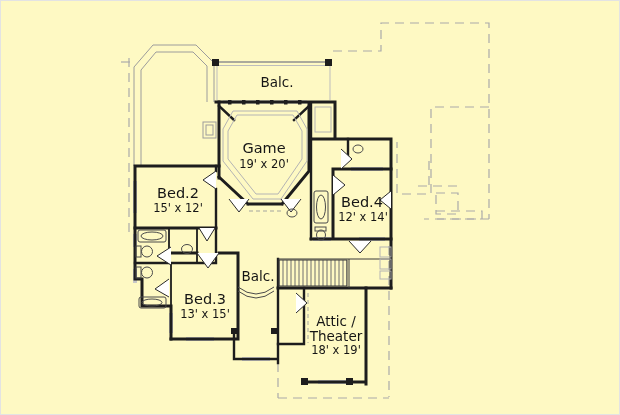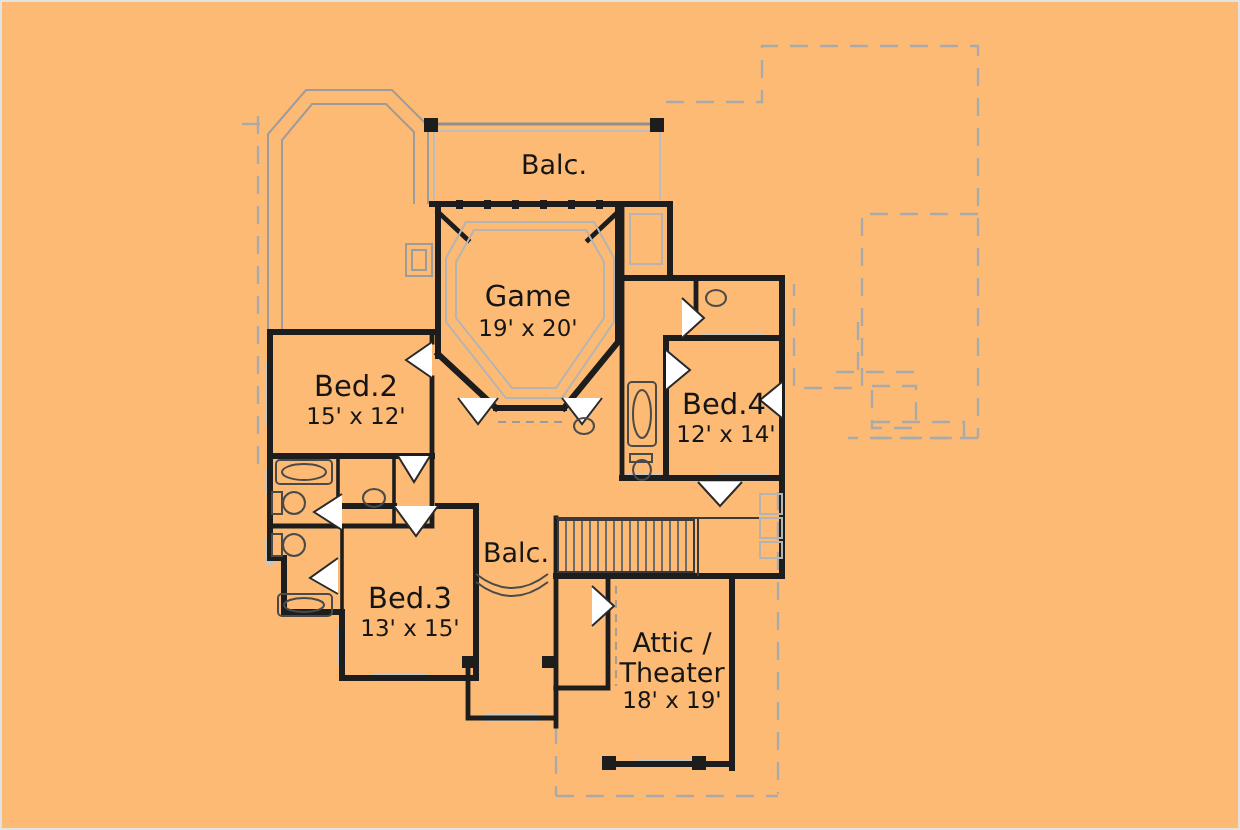--- a/index.html
+++ b/index.html
@@ -1,16 +1,16 @@
 <!DOCTYPE html>
 <html><head>
 <meta charset="utf-8">
 <style>
   html,body{margin:0;padding:0;background:#ffffff;}
-  .stage{width:620px;height:415px;position:relative;background:#fdba74;
+  .stage{width:620px;height:415px;position:relative;background:#fef9c3;
          border:1px solid #e3e3e3;box-sizing:border-box;overflow:hidden;
          font-family:"DejaVu Sans", sans-serif;}
   svg{display:block;}
   
   .w3{stroke:#1d1d1d;stroke-width:3;fill:none;stroke-linecap:square;}
   .w25{stroke:#1d1d1d;stroke-width:2.4;fill:none;stroke-linecap:square;}
   .w2{stroke:#1d1d1d;stroke-width:1.8;fill:none;stroke-linecap:square;}
   .thin{stroke:#3a3a3a;stroke-width:1;fill:none;}
   .fix{stroke:#4a4a4a;stroke-width:1;fill:none;}
   .tray{stroke:#b4b4b4;stroke-width:1;fill:none;}

